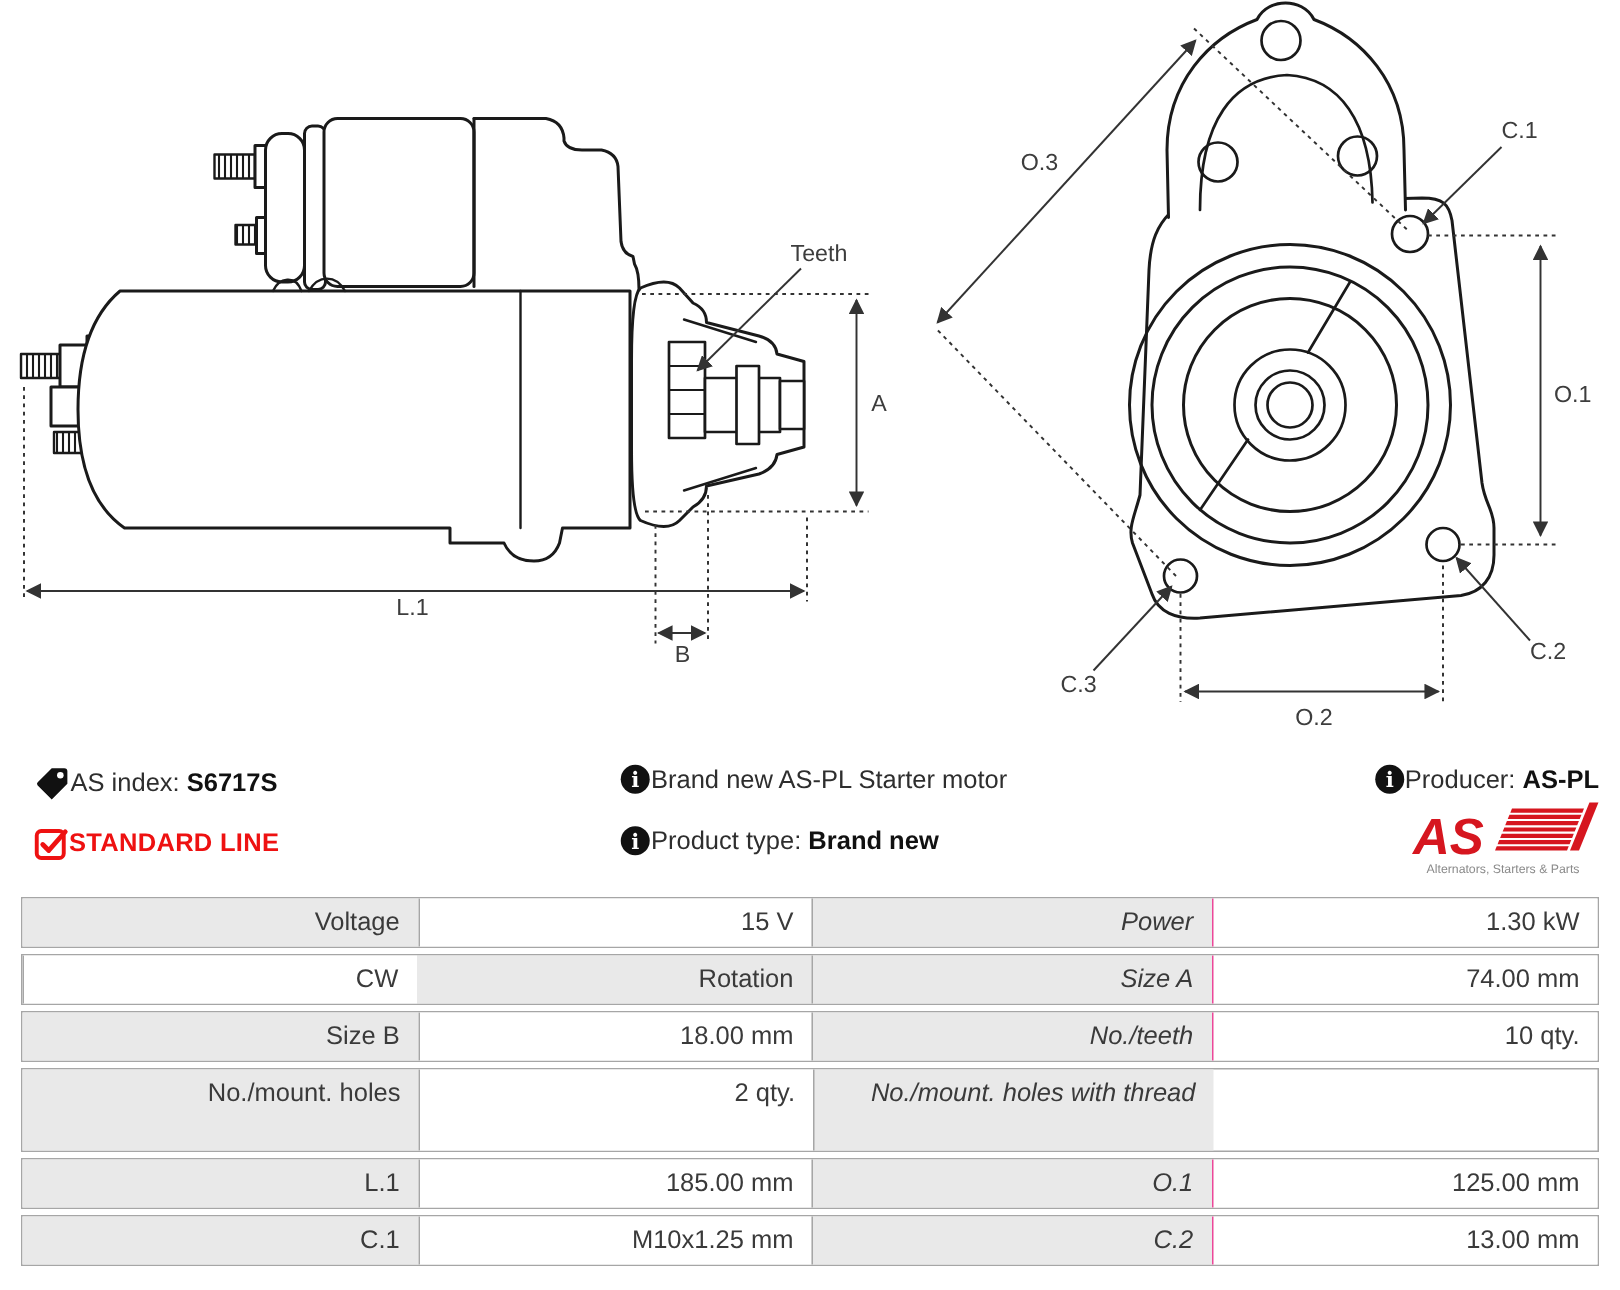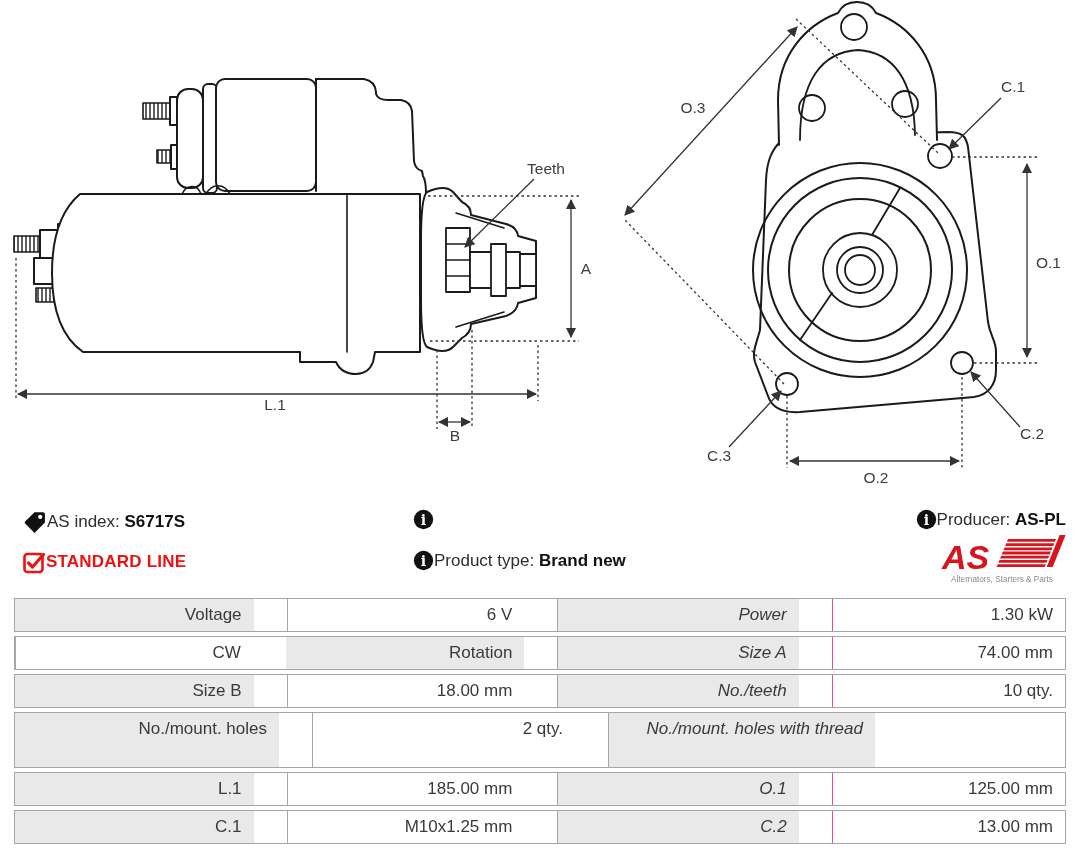--- a/index.html
+++ b/index.html
@@ -14,21 +14,21 @@
   .info-item{position:absolute;display:flex;align-items:center;
              font-size:17px;white-space:nowrap;}
   .info-item .txt b{font-weight:700;color:#111;}
   .red-bold{color:#ee1111;font-weight:700;letter-spacing:.2px;}
   .icon{display:inline-flex;flex:none;}
   #logo-box{position:absolute;right:14px;top:531px;width:128px;height:56px;}
 
   
   #spec-table{position:absolute;left:14px;top:598px;width:1052px;}
   .spec-row{display:flex;border:1px solid #a6a6a6;margin-bottom:4px;background:#fff;
-            box-sizing:border-box;gap:33px;}
+            box-sizing:border-box;}
   .spec-row .cell{box-sizing:border-box;display:block;text-align:right;
                   padding:5px 12px 5px 8px;line-height:22px;font-size:17px;color:#3a3a3a;
                   height:32px;overflow:hidden;}
   .spec-row.tall .cell{height:54px;}
   .cell.lbl{background:#e9e9e9;}
   .cell.val{background:#fff;}
   .cell.c0{width:264px;}
   .cell.c1{width:263px;border-left:1px solid #a6a6a6;}
   .cell.c2{width:267px;border-left:1px solid #a6a6a6;font-style:italic;}
   .cell.c3{width:258px;border-left:1px solid #ec4899;}
@@ -172,20 +172,21 @@
     <span class="txt red-bold">STANDARD LINE</span>
   </div>
 
   <div class="info-item" style="left:413px;top:509px;">
     <span class="icon">
       <svg width="21" height="21" viewBox="0 0 20 20">
         <circle cx="10" cy="10" r="9.2" fill="#111"></circle>
         <text x="10" y="15" text-anchor="middle" fill="#fff" font-size="13.5" font-family="DejaVu Serif, serif" font-weight="bold">i</text>
       </svg>
     </span>
+    <span class="txt">Brand new AS-PL Starter motor</span>
   </div>
 
   <div class="info-item" style="left:413px;top:550px;">
     <span class="icon">
       <svg width="21" height="21" viewBox="0 0 20 20">
         <circle cx="10" cy="10" r="9.2" fill="#111"></circle>
         <text x="10" y="15" text-anchor="middle" fill="#fff" font-size="13.5" font-family="DejaVu Serif, serif" font-weight="bold">i</text>
       </svg>
     </span>
     <span class="txt">
@@ -221,21 +222,21 @@
       </g>
       <text x="4" y="38" font-family="Liberation Sans, sans-serif" font-weight="bold" font-style="italic" font-size="34" fill="#d6161f">AS</text>
       <text x="64" y="51" text-anchor="middle" font-family="Liberation Sans, sans-serif" font-size="8.2" fill="#8a8a8a">Alternators, Starters &amp; Parts</text>
     </svg>
   </div>
 
   <div id="spec-table">
 
     <div class="spec-row">
       <span class="cell lbl c0">Voltage</span>
-      <span class="cell val c1">6 V</span>
+      <span class="cell val c1">15 V</span>
       <span class="cell lbl c2">Power</span>
       <span class="cell val c3">1.30 kW</span>
     </div>
 
     <div class="spec-row">
       <span class="cell val c1">CW</span>
       <span class="cell lbl c0">Rotation</span>
       <span class="cell lbl c2">Size A</span>
       <span class="cell val c3">74.00 mm</span>
     </div>

